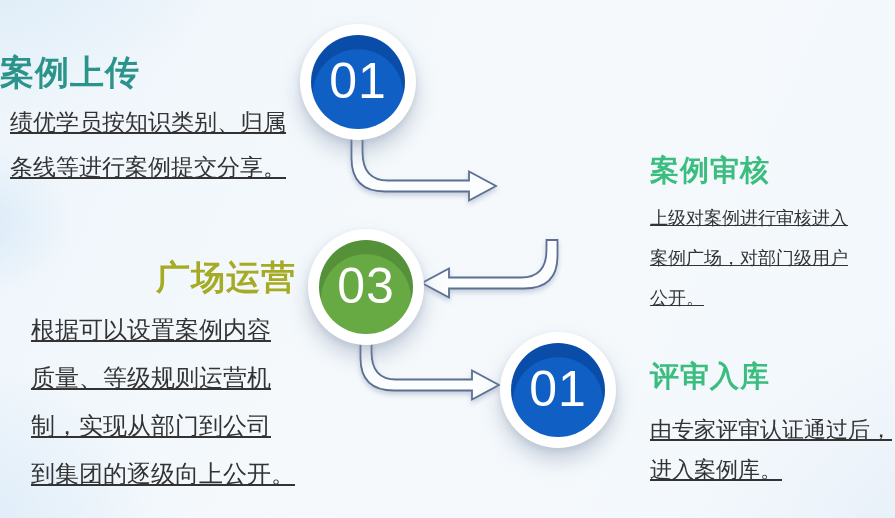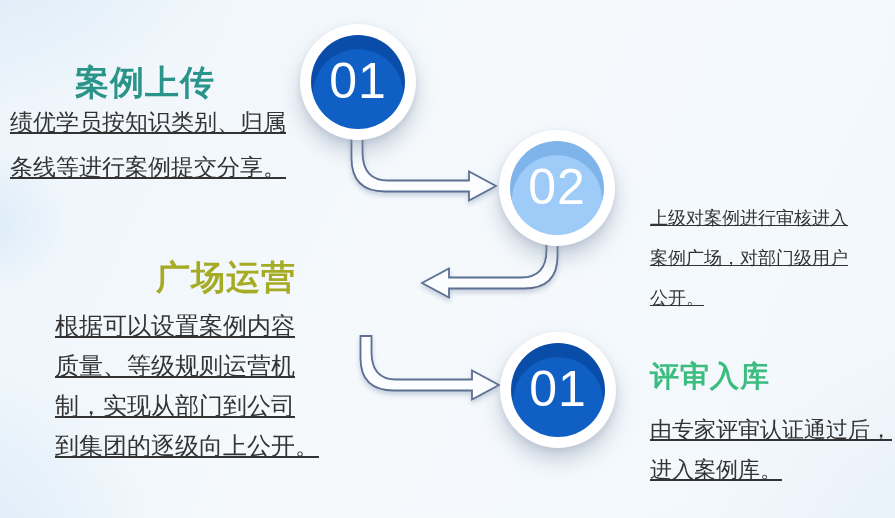--- a/index.html
+++ b/index.html
@@ -69,26 +69,26 @@
     letter-spacing: 1px;
     line-height: 1.15;
   }
   .step-desc {
     position: absolute;
     z-index: 3;
     color: #333333;
     white-space: pre-line;
     text-decoration: underline;
   }
-  .title-01 { left: 0; top: 63px; width: 290px; text-align: center; font-size: 34px; }
+  .title-01 { left: 0; top: 53px; width: 290px; text-align: left; font-size: 34px; }
   .desc-01  { left: 10px; top: 100px; width: 286px; font-size: 23px; line-height: 45px; }
   .title-02 { left: 650px; top: 154px; width: 240px; font-size: 29px; }
   .desc-02  { left: 650px; top: 198px; width: 246px; font-size: 18px; line-height: 40px; }
   .title-03 { left: 0; top: 258px; width: 296px; text-align: right; font-size: 34px; }
-  .desc-03  { left: 31px; top: 306px; width: 268px; font-size: 24px; line-height: 40px; margin-left: 24px; }
+  .desc-03  { left: 31px; top: 306px; width: 268px; font-size: 24px; line-height: 48px; }
   .title-04 { left: 650px; top: 360px; width: 240px; font-size: 29px; }
   .desc-04  { left: 650px; top: 410px; width: 250px; font-size: 22px; line-height: 40px; }
 </style>
 </head>
 <body>
 
 <div class="stage" style="color: rgb(51, 51, 51);">
 
   <svg class="connectors" viewBox="0 0 895 518" style="--conn: #5d7092; --tube: #fbfdfe;">
     <path class="connector-path" d="M 351.5,130 L 351.5,158 Q 351.5,191.5 385,191.5 L 469,191.5 L 469,200.5 L 496,186 L 469,171.5 L 469,180.5 L 388,180.5 Q 362.5,180.5 362.5,152 L 362.5,130 Z"></path>
@@ -98,29 +98,30 @@
 
   <div class="badge badge-01" style="--main: #0f5fc4; --dark: #0a4da9;">
     <div class="badge-inner">
       <span class="badge-number" style="color: rgb(255, 255, 255);">01</span>
     </div>
   </div>
   <div class="step-title title-01" style="color: rgb(43, 148, 138);">案例上传</div>
   <div class="step-desc desc-01">绩优学员按知识类别、归属
 条线等进行案例提交分享。</div>
 
-  <div class="badge badge-02" style="--main: #9ecbf7; --dark: #7fb4ea;">
-    <div class="badge-inner">
-      <span class="badge-number" style="color: rgb(255, 255, 255);">02</span>
-    </div>
-  </div>
+  <div class="step-title title-02" style="color: rgb(60, 189, 128);">案例审核</div>
   <div class="step-desc desc-02">上级对案例进行审核进入
 案例广场，对部门级用户
 公开。</div>
 
+  <div class="badge badge-03" style="--main: #67a943; --dark: #559138;">
+    <div class="badge-inner">
+      <span class="badge-number" style="color: rgb(255, 255, 255);">03</span>
+    </div>
+  </div>
   <div class="step-title title-03" style="color: rgb(166, 171, 37); padding-left: 12px;">广场运营</div>
   <div class="step-desc desc-03">根据可以设置案例内容
 质量、等级规则运营机
 制，实现从部门到公司
 到集团的逐级向上公开。</div>
 
   <div class="badge badge-04" style="--main: #0f5fc4; --dark: #0a4da9;">
     <div class="badge-inner">
       <span class="badge-number" style="color: rgb(255, 255, 255);">01</span>
     </div>

